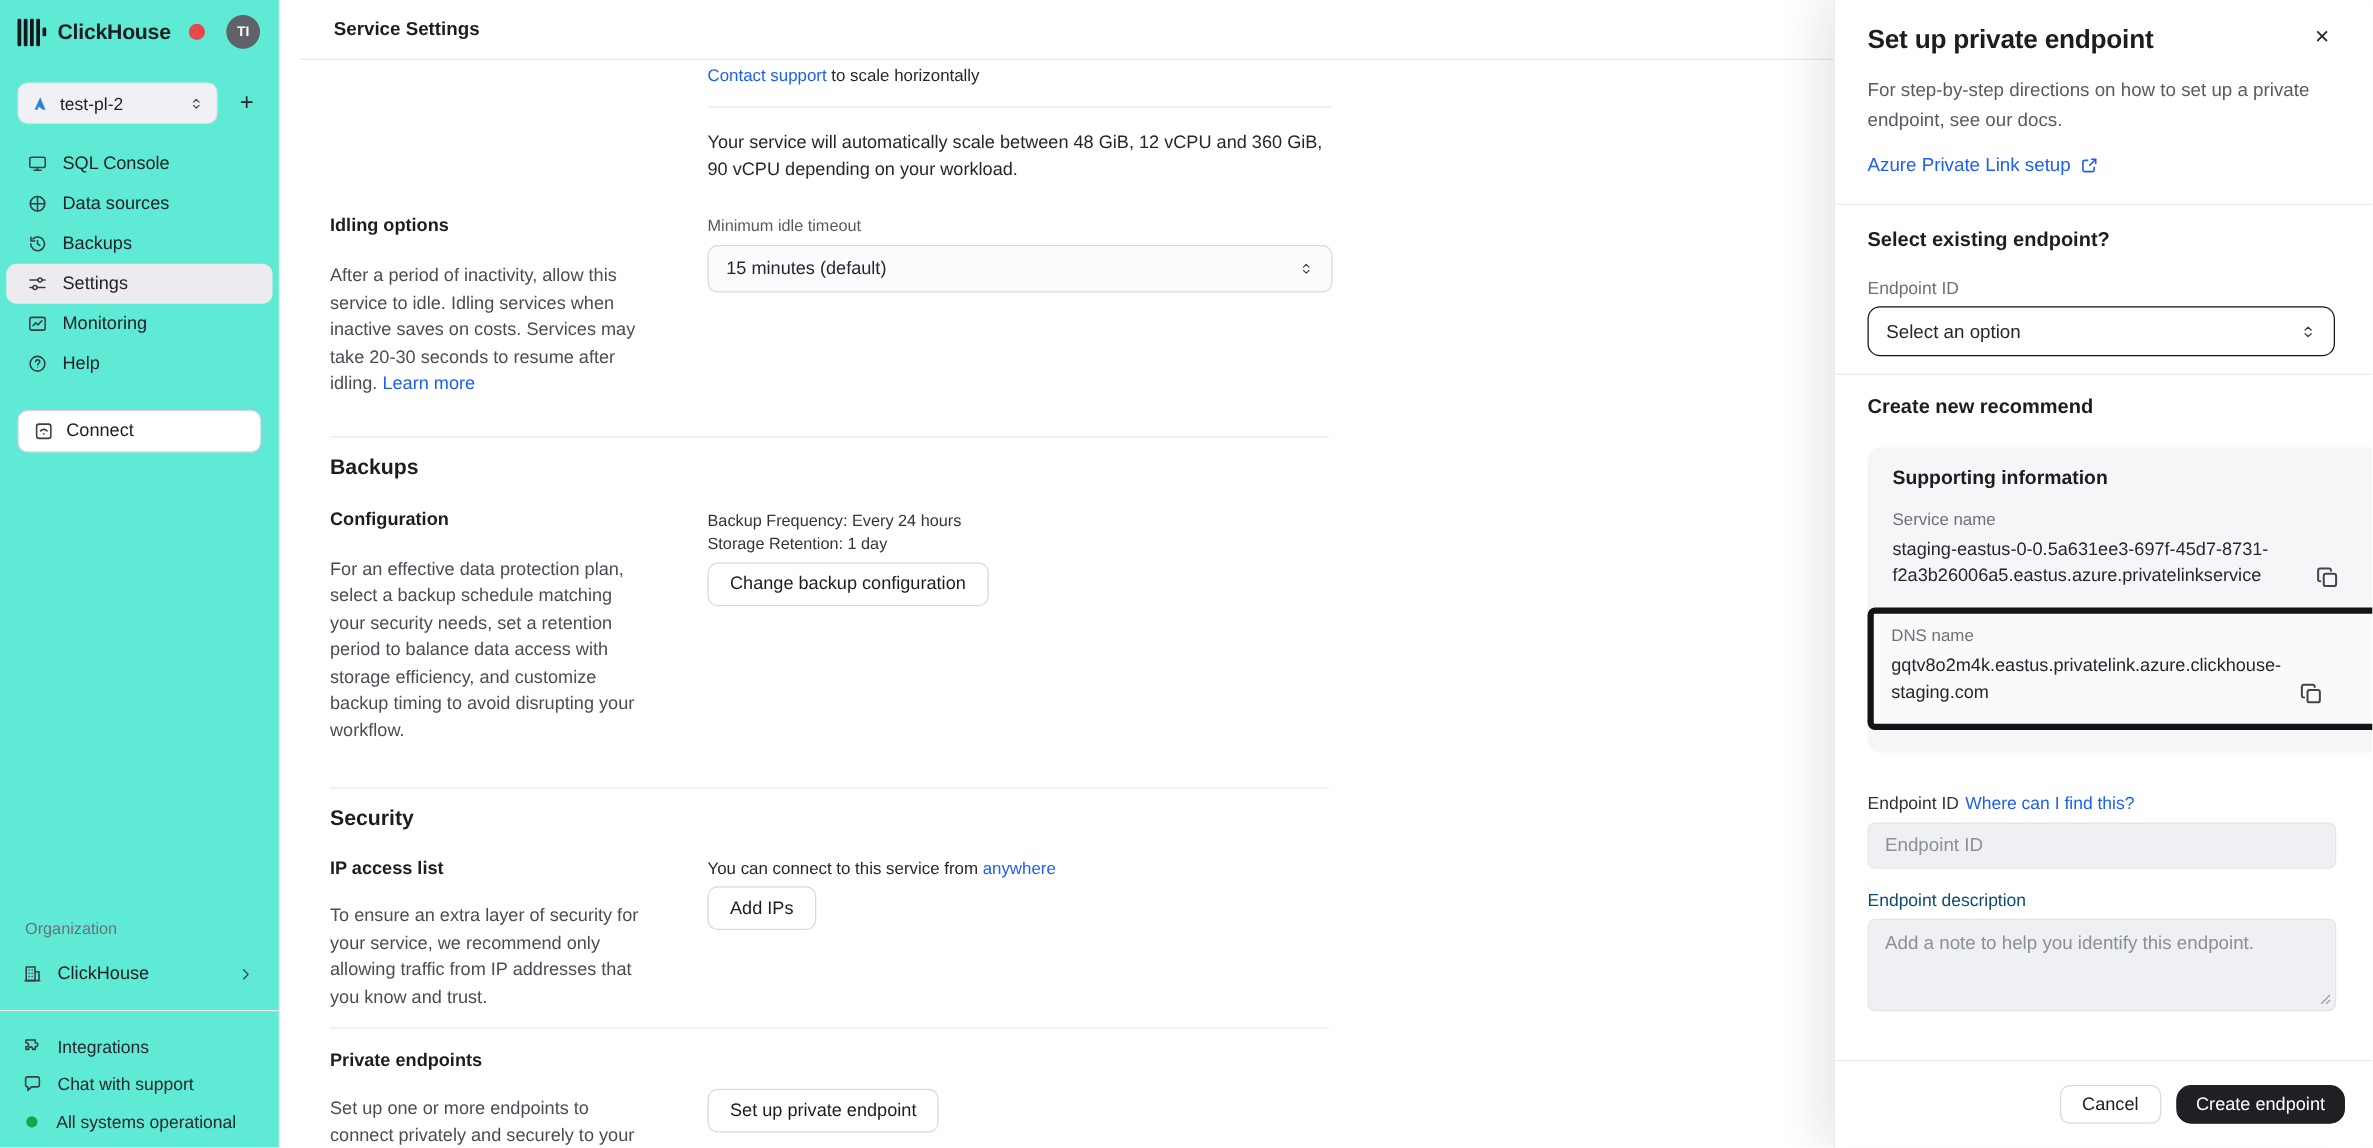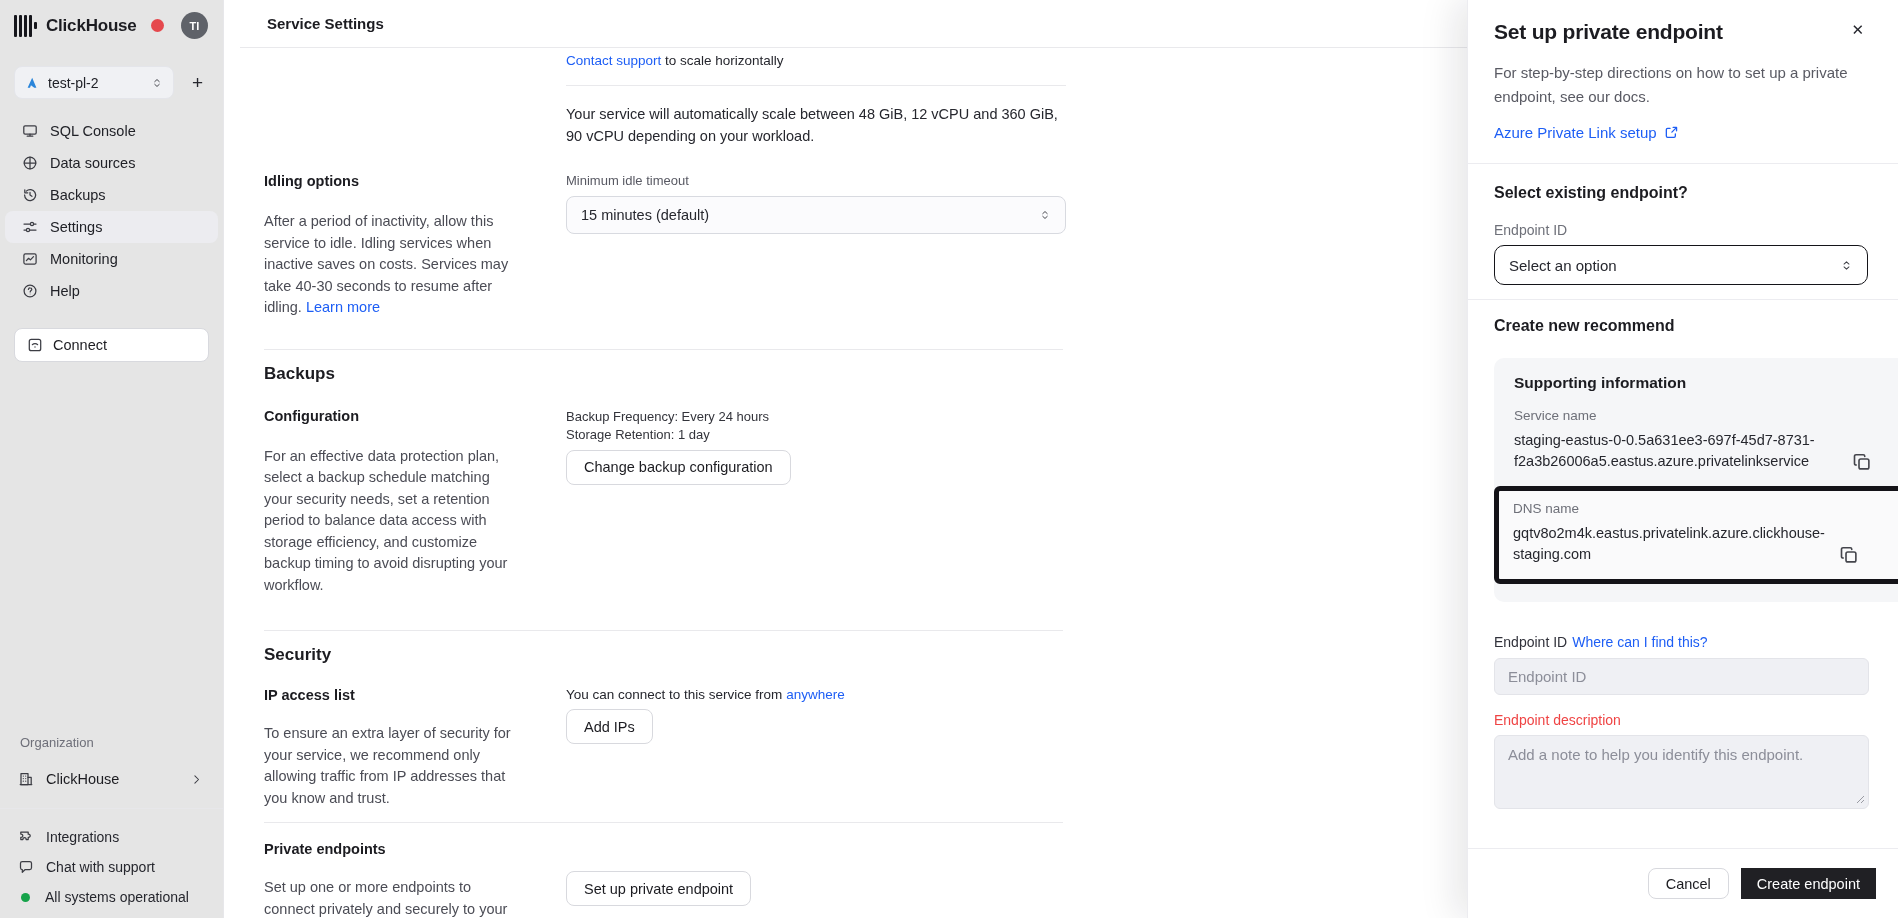--- a/index.html
+++ b/index.html
@@ -3,21 +3,21 @@
 <meta charset="utf-8">
 <style>
   * { margin:0; padding:0; box-sizing:border-box; }
   html,body { width:1898px; height:918px; overflow:hidden; background:#fff;
     font-family:"Liberation Sans", sans-serif; color:#1c1c21; }
 
   .app { position:relative; width:1898px; height:918px; }
 
   
   .sidebar { position:absolute; left:0; top:0; width:224px; height:100%;
-    background:#e5e5e5; border-right:1px solid #e7e7ea; }
+    background:#5eead4; border-right:1px solid #e7e7ea; }
   .logo-row { display:flex; align-items:center; padding:12px 15px 0 14px; }
   .logo-bars { display:flex; align-items:center; gap:2px; height:24px; }
   .logo-bars i { display:block; width:3px; height:22px; background:#17171c; border-radius:1px; }
   .logo-bars i.short { height:7px; align-self:center; }
   .brand-name { font-size:17px; font-weight:700; margin-left:9px; letter-spacing:-0.2px; }
   .red-dot { width:13px; height:13px; border-radius:50%; background:#e5484d; margin-left:auto; }
   .avatar { width:27px; height:27px; border-radius:50%; background:#5f6269; color:#fff;
     font-size:11px; font-weight:700; display:flex; align-items:center; justify-content:center; margin-left:17px; }
 
   .selector-row { display:flex; align-items:center; margin:27px 14px 0 14px; }
@@ -98,33 +98,33 @@
   .copy-btn { margin-left:auto; margin-right:6px; cursor:pointer; display:flex; }
   .dns-box { margin:14px -26px 0 -20px; border:5px solid #141318; border-radius:6px;
     background:#fafafb; padding:10px 14px 14px 14px; }
   .dns-box .card-label { margin-top:0; }
 
   .id-label-row { margin-top:32px; font-size:14px; display:flex; gap:5px; }
   .id-label { color:#30313a; font-weight:500; }
   .p-input { margin-top:8px; width:375px; height:37px; background:#eff0f4; border:1px solid #e3e4e9;
     border-radius:6px; padding:0 13px; font-size:15px; color:#1c1c21; font-family:inherit; display:block; }
   .p-input::placeholder, .p-textarea::placeholder { color:#8c8e99; }
-  .desc-label { margin-top:17px; font-size:14px; color:#ef4444; font-weight:500; }
+  .desc-label { margin-top:17px; font-size:14px; color:#0c4a6e; font-weight:500; }
   .ta-wrap { position:relative; width:375px; }
   .p-textarea { margin-top:7px; width:375px; height:74px; background:#eff0f4; border:1px solid #e3e4e9;
     border-radius:6px; padding:10px 13px; font-size:15px; color:#1c1c21; font-family:inherit;
     resize:none; display:block; }
   .resize-handle { position:absolute; right:4px; bottom:5px; }
 
   .p-footer { position:absolute; bottom:0; left:0; right:0; height:70px; background:#fff;
     border-top:1px solid #ececf0; display:flex; align-items:center; justify-content:flex-end;
     gap:12px; padding-right:22px; }
   .btn-secondary { background:#fff; border:1px solid #d8d9de; border-radius:8px; height:31px;
     padding:0 17px; font-size:14.5px; color:#1c1c21; cursor:pointer; font-family:inherit; }
-  .btn-primary { background:#202024; border:1px solid #202024; border-radius:0; height:31px;
+  .btn-primary { background:#202024; border:1px solid #202024; border-radius:12px; height:31px;
     padding:0 15px; font-size:14.5px; color:#fff; cursor:pointer; font-family:inherit; }
 </style>
 </head>
 <body>
 
 <div class="app">
 
   <div class="sidebar">
     <div class="logo-row">
       <span class="logo-bars">
@@ -254,21 +254,21 @@
             <span class="link">Contact support</span><span> to scale horizontally</span>
           </div>
           <hr class="inner-div">
           <p class="para">Your service will automatically scale between 48 GiB, 12 vCPU and 360 GiB, 90 vCPU depending on your workload.</p>
         </div>
       </div>
 
       <div class="frow" style="margin-top:26px;">
         <div class="fleft">
           <div class="h4">Idling options</div>
-          <p class="ldesc"><span>After a period of inactivity, allow this service to idle. Idling services when inactive saves on costs. Services may take 40-30 seconds to resume after idling. </span><span class="link">Learn more</span></p>
+          <p class="ldesc"><span>After a period of inactivity, allow this service to idle. Idling services when inactive saves on costs. Services may take 20-30 seconds to resume after idling. </span><span class="link">Learn more</span></p>
         </div>
         <div class="fright">
           <div class="field-label">Minimum idle timeout</div>
           <div class="select">
             <span class="grow">15 minutes (default)</span>
             <svg class="ic" width="12" height="12" viewBox="0 0 16 16">
                 <path d="M5 6.2L8 3.4l3 2.8M5 9.8l3 2.8 3-2.8"></path>
               </svg>
           </div>
         </div>

